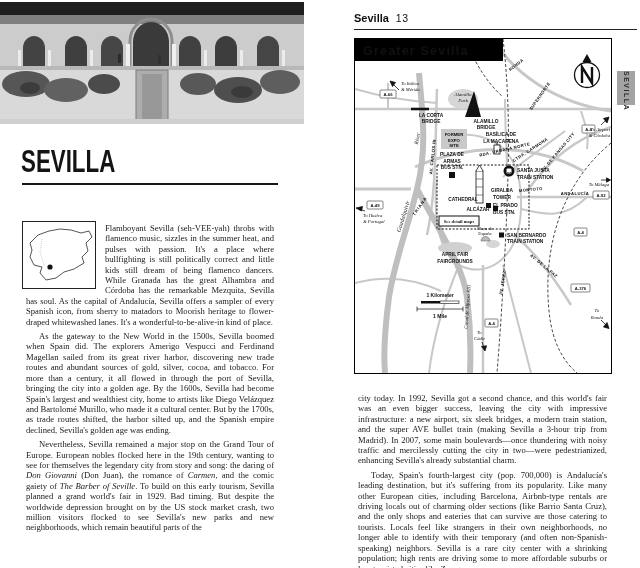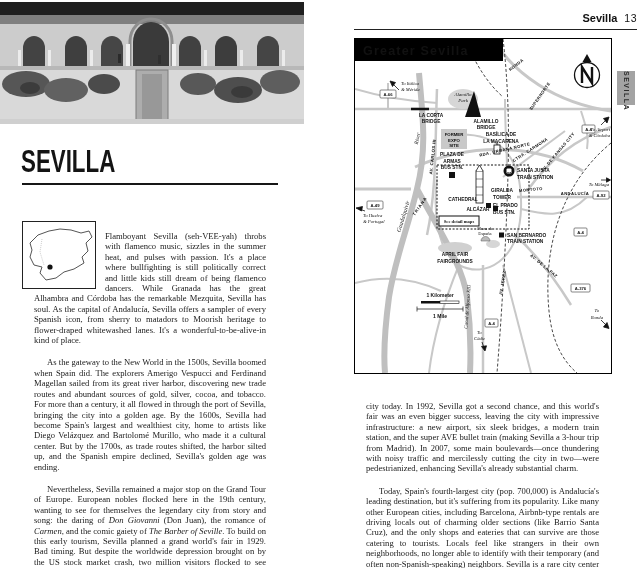--- a/index.html
+++ b/index.html
@@ -3,31 +3,31 @@
 <meta charset="utf-8">
 <style>
   html,body{margin:0;padding:0;background:#fff;}
   .page{position:relative;width:640px;height:568px;background:#fff;overflow:hidden;
         font-family:"Liberation Serif",serif;color:#111;}
   .photo{position:absolute;left:0;top:2px;}
   .page-title{position:absolute;left:21px;top:144px;font-family:"Liberation Sans",sans-serif;
         font-weight:bold;font-size:31px;color:#141414;transform:scaleX(.72);transform-origin:0 0;
         letter-spacing:0;white-space:nowrap;}
   .title-rule{position:absolute;left:22px;top:183px;width:256px;height:2px;background:#161616;}
-  .runhead{position:absolute;top:12px;left:354px;width:283px;text-align:right;
+  .runhead{position:absolute;top:12px;left:354px;width:283px;
         font-family:"Liberation Sans",sans-serif;font-size:11px;color:#111;}
   .rh-sec{font-weight:bold;}
   .rh-page{font-weight:normal;margin-left:7px;letter-spacing:.5px;font-size:10.5px;}
   .runhead-rule{position:absolute;left:354px;top:29px;width:283px;height:1px;background:#222;}
   .sidetab{position:absolute;left:617px;top:71px;width:18px;height:34px;background:#a3a3a3;
         color:#2d2d2d;font-family:"Liberation Sans",sans-serif;font-weight:bold;font-size:7px;
         letter-spacing:1.5px;writing-mode:vertical-rl;text-align:center;line-height:18px;}
   .map-box{position:absolute;left:354px;top:38px;width:256px;height:334px;border:1px solid #000;background:#fff;}
   .col{position:absolute;text-align:justify;font-size:8.6px;line-height:10.4px;color:#1a1a1a;}
-  .col p{margin:12px;}
+  .col p{margin:4px;}
   .col p.ind{text-indent:13px;}
   .left{left:22px;top:219px;width:256px;}
   .right{left:354px;top:389px;width:257px;}
   .it{font-style:italic;}
   .locator{float:left;width:72px;height:66px;border:1px solid #222;margin:2px 9px 2px 0;background:#fff;}
   
   .map-box text{font-family:"Liberation Sans",sans-serif;fill:#111;}
   .mb{font-weight:bold;font-size:4.8px;text-anchor:middle;}
   .mbs{font-weight:bold;font-size:4.8px;text-anchor:start;}
   .msm{font-weight:bold;font-size:4.3px;text-anchor:middle;}

